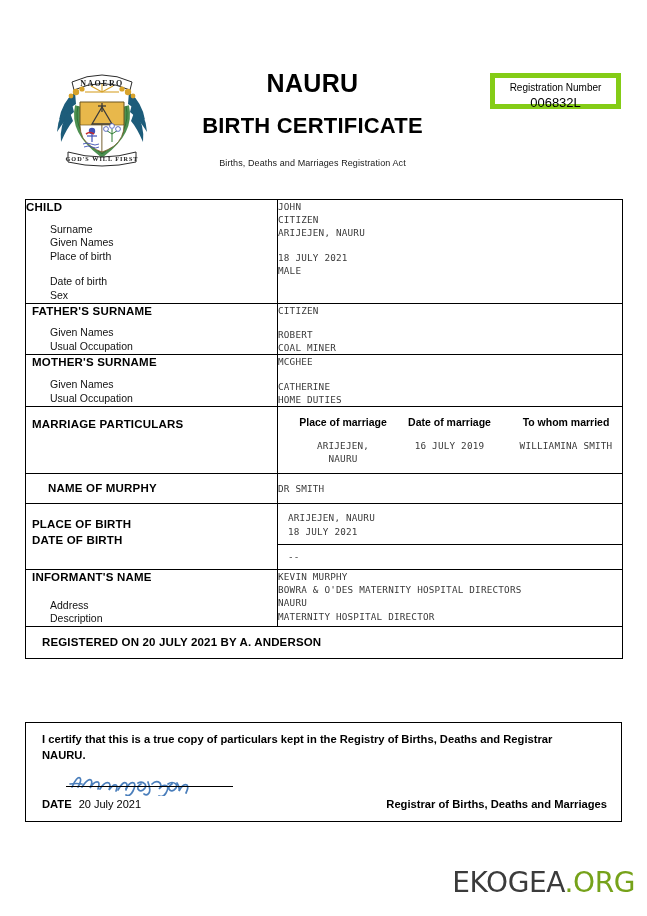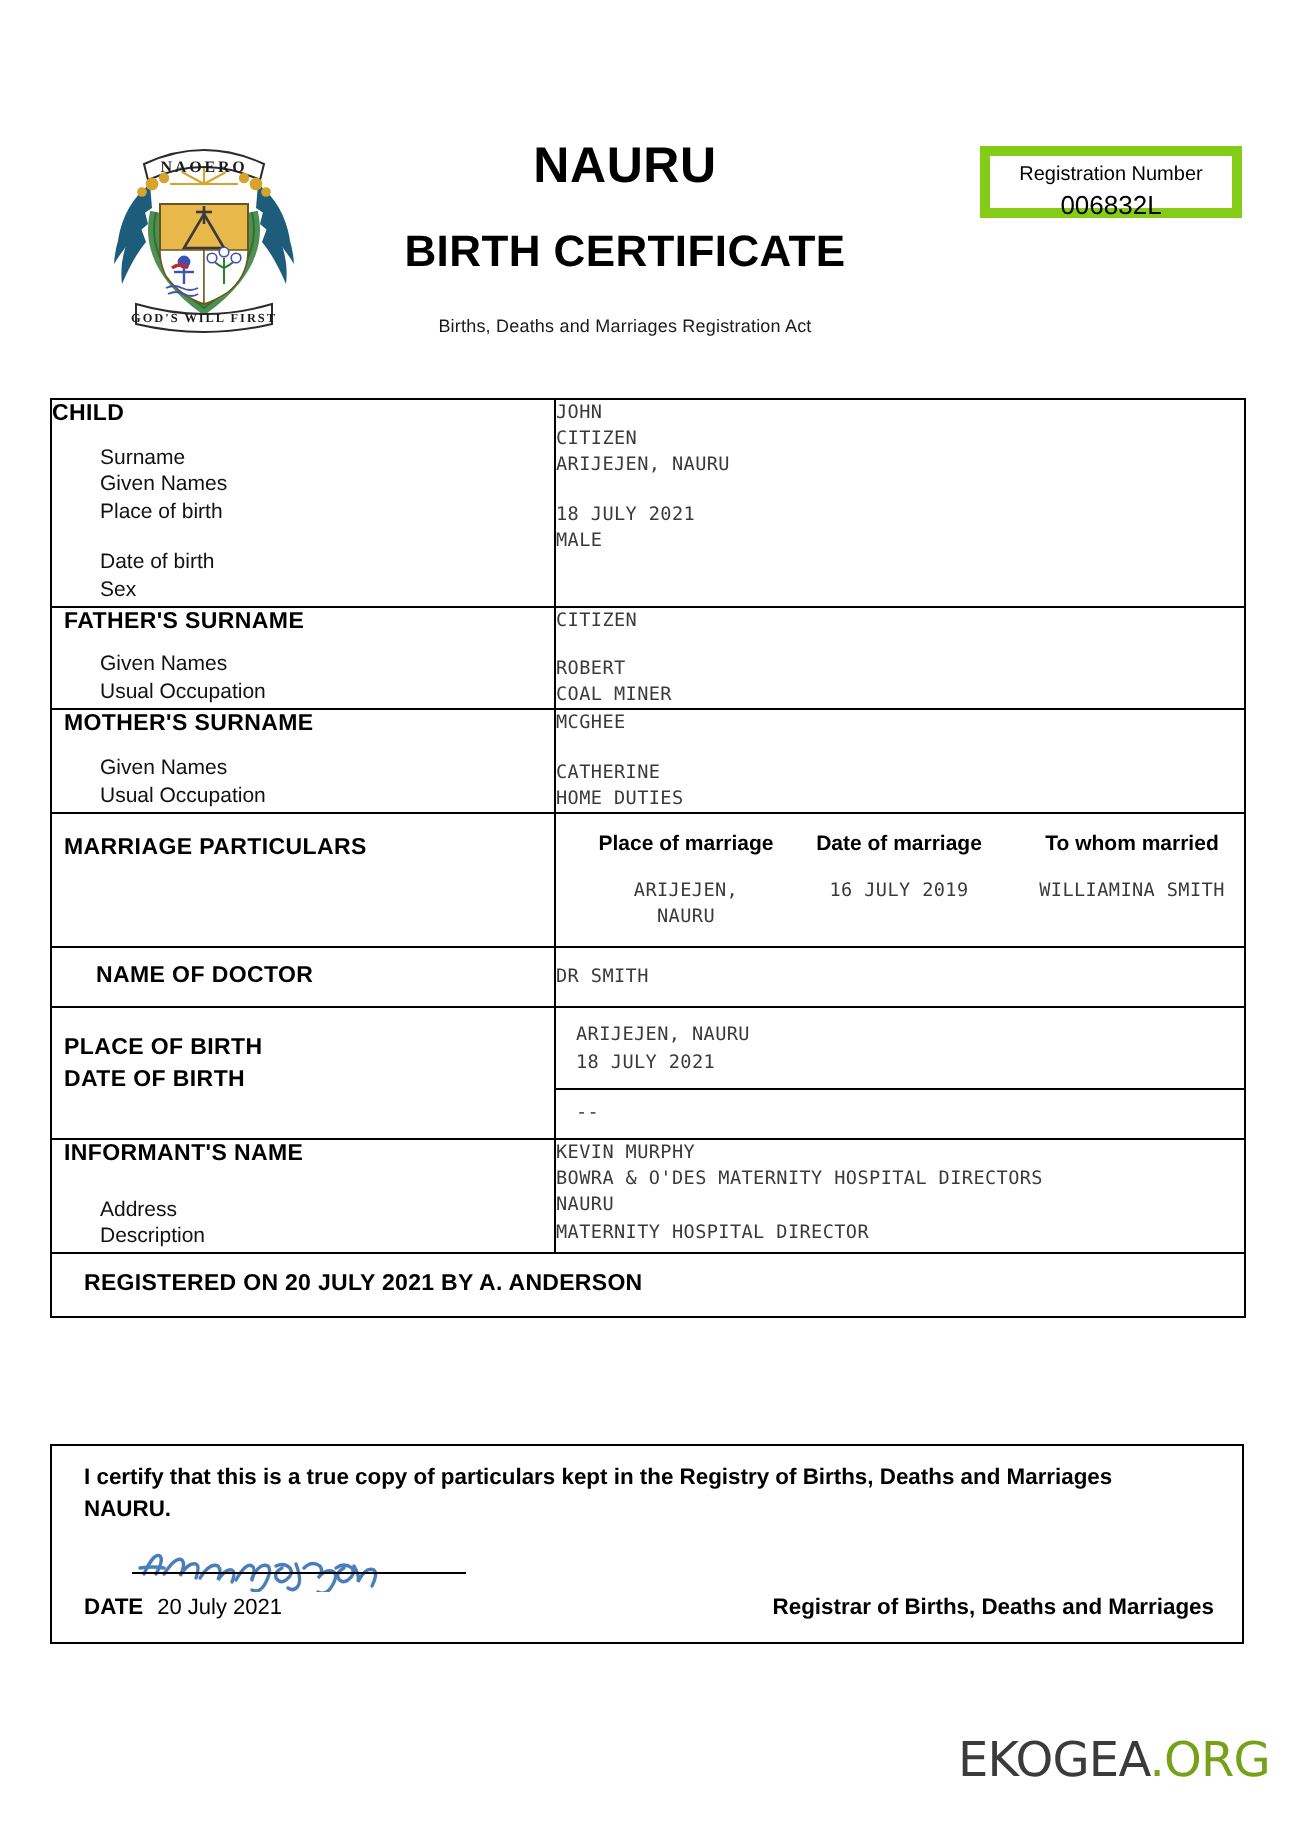--- a/index.html
+++ b/index.html
@@ -208,21 +208,21 @@
     font-size: 11.2px;
     font-weight: bold;
   }
   .date-left { display: flex; align-items: baseline; }
 
   
   .watermark {
     position: absolute;
     right: 12px;
     top: 866px;
-    font-size: 24px;
+    font-size: 28px;
     letter-spacing: -0.4px;
     font-family: "DejaVu Sans", sans-serif;
   }
   .wm-dark { color: #3b3b3b; }
   .wm-green { color: #76a21a; }
 </style>
 </head>
 <body>
 
 <div class="header">
@@ -391,21 +391,21 @@
           <div class="mar-col c3">
             <div class="mar-head">To whom married</div>
             <div class="typed">WILLIAMINA SMITH</div>
           </div>
         </div>
       </td>
     </tr>
 
     <tr>
       <td class="cell-l" style="padding:7px 0 7px 16px">
-        <div class="sec-title indent">NAME OF DOCTOR</div>
+        <div class="sec-title indent">NAME OF MURPHY</div>
       </td>
       <td class="cell-r" style="padding-top:8px">
         <div class="typed">DR SMITH</div>
       </td>
     </tr>
 
     <tr>
       <td class="cell-l" style="padding-top:13px">
         <div class="sec-title indent">PLACE OF BIRTH</div>
         <div class="sec-title indent">DATE OF BIRTH</div>
@@ -441,21 +441,21 @@
       <td colspan="2">
         <div class="registered">REGISTERED ON 20 JULY 2021 BY A. ANDERSON</div>
       </td>
     </tr>
 
   </tbody>
 </table>
 
 <div class="certify-box">
   <div class="certify-text">
-    <div>I certify that this is a true copy of particulars kept in the Registry of Births, Deaths and Marriages</div>
+    <div>I certify that this is a true copy of particulars kept in the Registry of Births, Deaths and Registrar</div>
     <div>NAURU.</div>
   </div>
 
   <div class="signature">
     <svg viewBox="0 0 170 26" width="170" height="26">
       <g fill="none" stroke="#4a7ebb" stroke-width="1.7" stroke-linecap="round">
         <path d="M4 17 q5 -11 8 -9 q2 2 -2 9"></path>
         <path d="M2 14 q7 -1 12 0"></path>
         <path d="M14 17 q6 -9 9 -7 q2 2 -1 8 q4 -7 8 -6 q2 1 0 7"></path>
         <path d="M32 19 q5 -8 9 -6 q2 2 0 7 q4 -6 7 -5 q2 1 0 6"></path>

